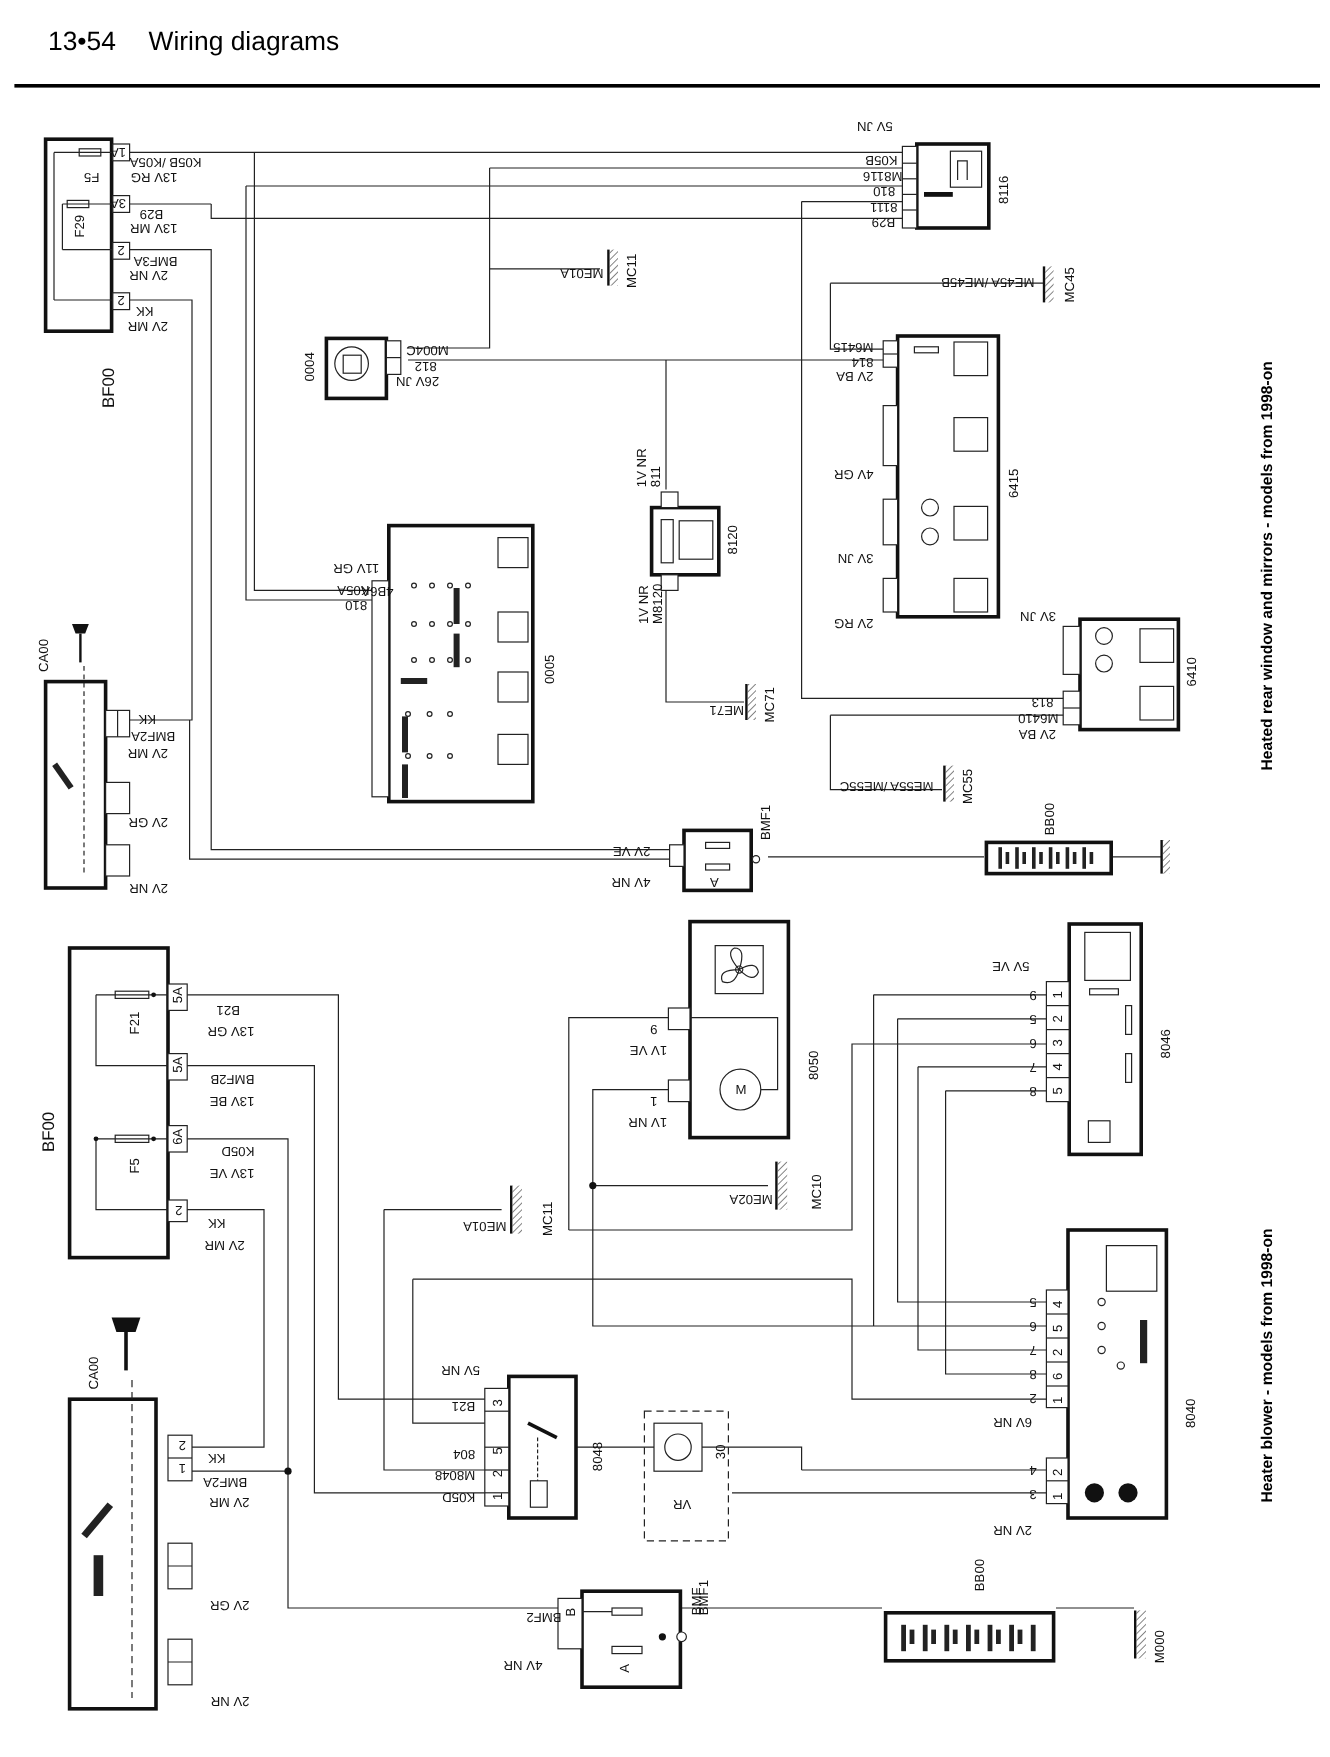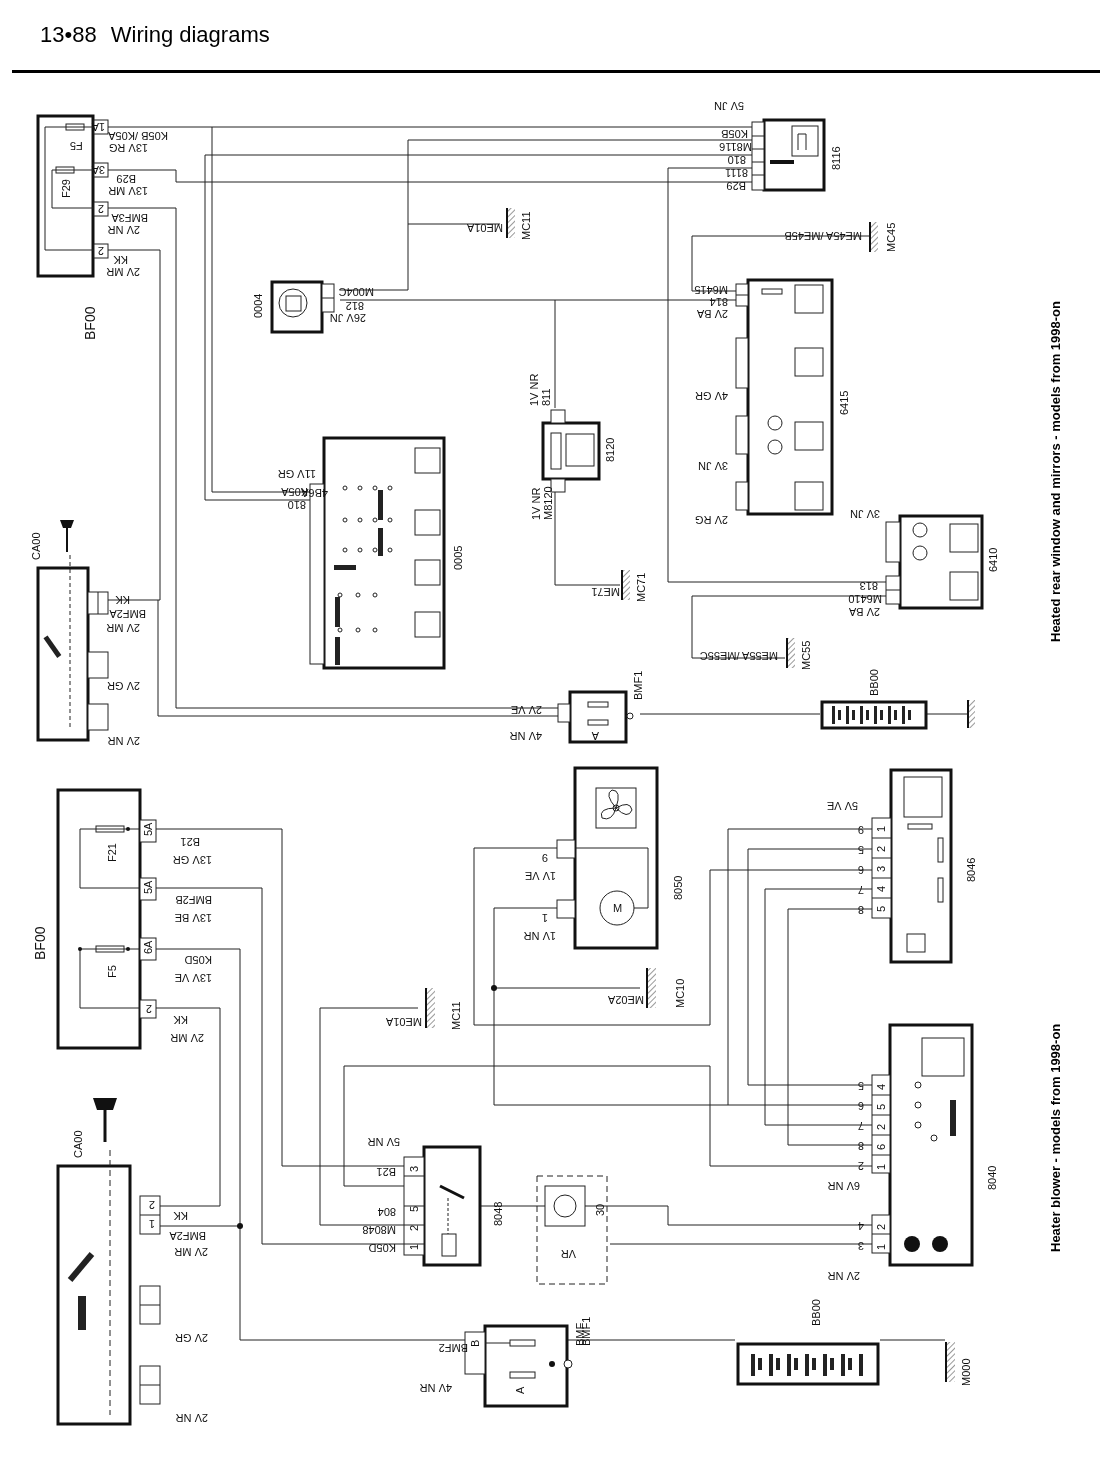--- a/index.html
+++ b/index.html
@@ -13,22 +13,22 @@
   .lbl-big{font-size:14px;}
   .w{stroke:#222;stroke-width:1;fill:none;}
   .box{stroke:#111;stroke-width:3;fill:#fff;}
   .thin{stroke:#222;stroke-width:1;fill:#fff;}
   .pin{stroke:#222;stroke-width:1;fill:#fff;}
 </style>
 </head>
 <body>
 
 <div class="hdr">
-  <span>13•88</span>
-  <span style="margin-left:8px">Wiring diagrams</span>
+  <span>13•54</span>
+  <span style="margin-left:21px">Wiring diagrams</span>
 </div>
 <div class="hdr-rule"></div>
 
 <div class="side-title" style="left:1048px;top:642px;">Heated rear window and mirrors - models from 1998-on</div>
 <div class="side-title" style="left:1048px;top:1252px;">Heater blower - models from 1998-on</div>
 
 <svg id="diagram" width="1108" height="1464">
   <defs>
     <pattern id="hatch" width="4" height="4" patternUnits="userSpaceOnUse" patternTransform="rotate(45)">
       <line x1="0" y1="0" x2="0" y2="4" stroke="#333" stroke-width="1"></line>

